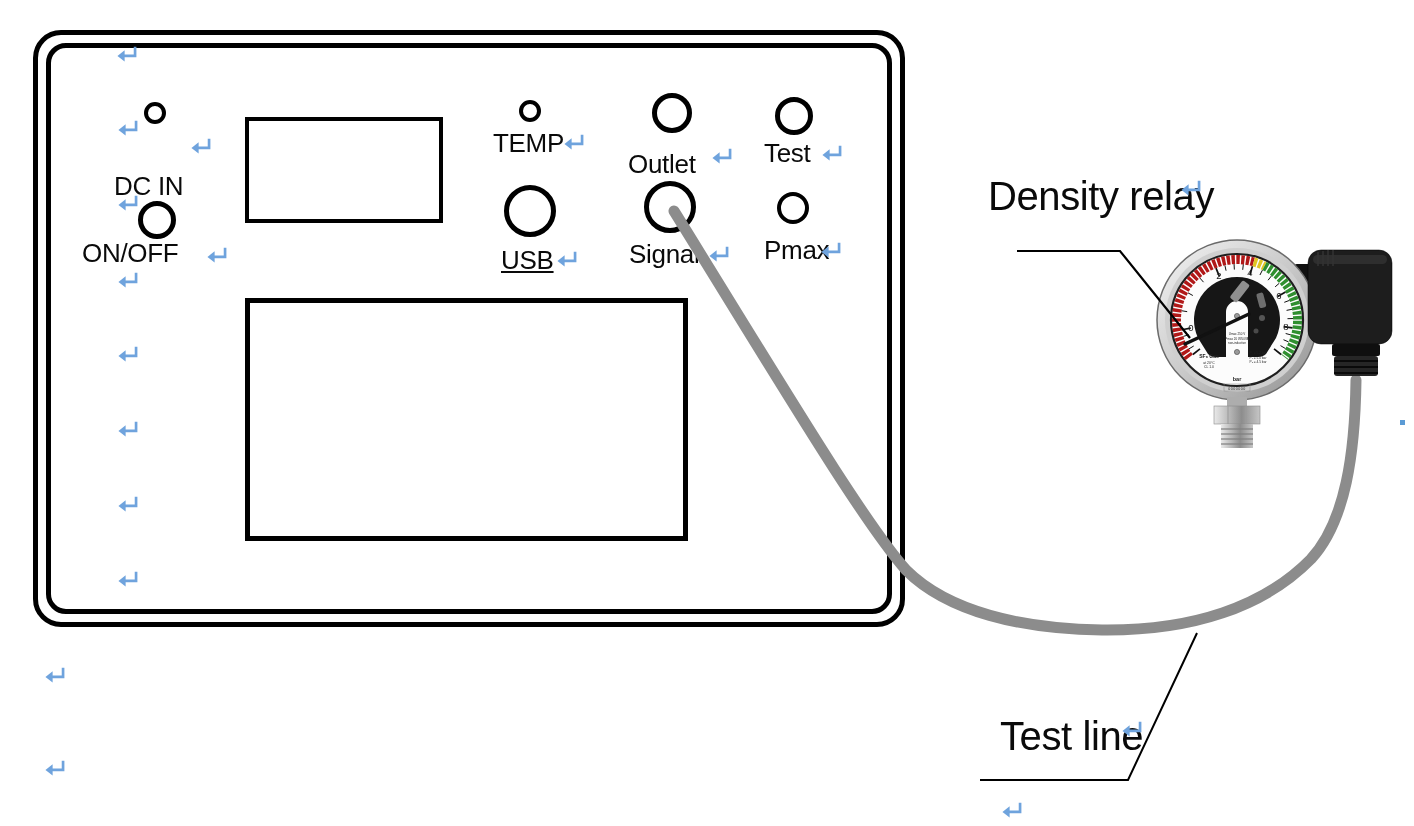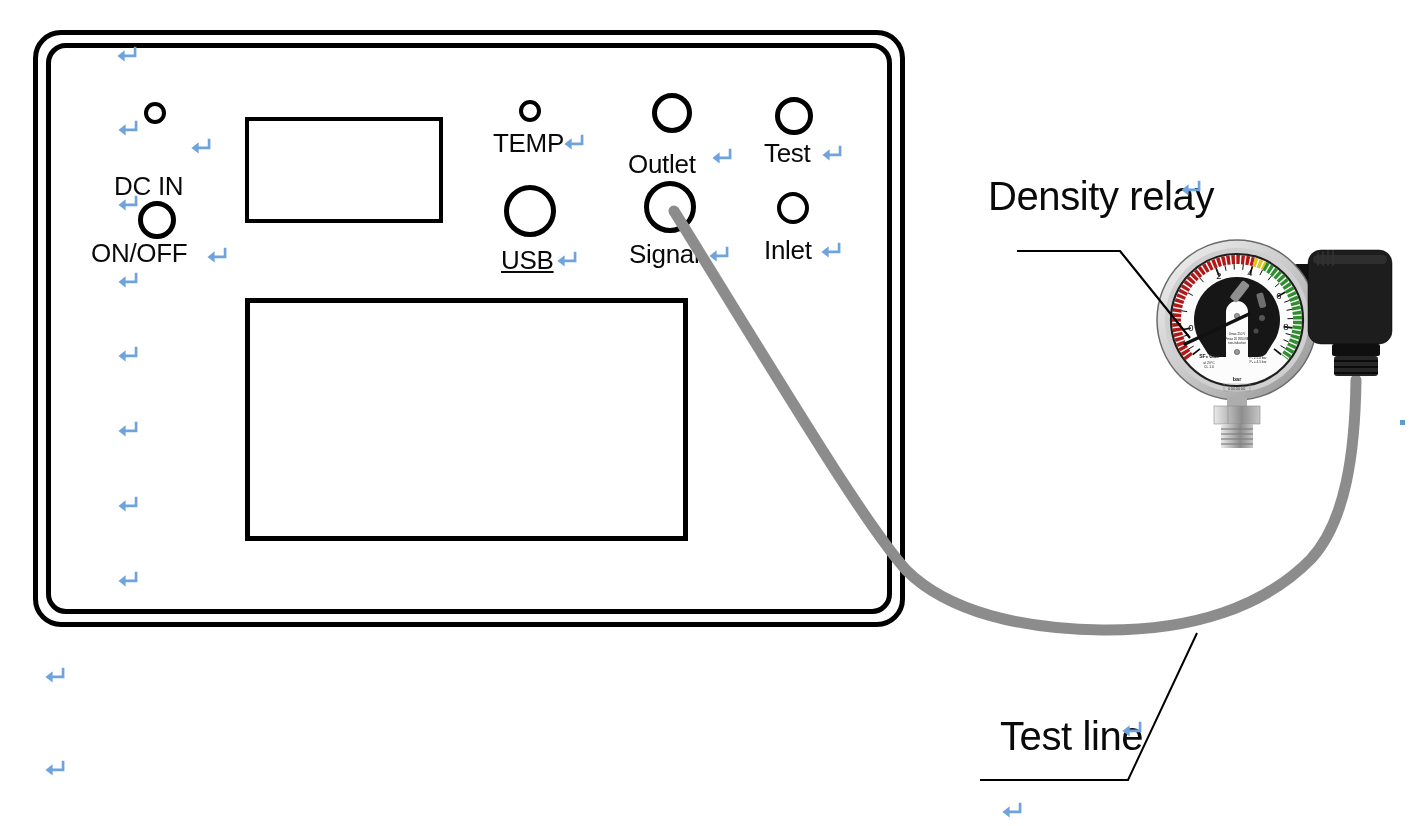--- a/index.html
+++ b/index.html
@@ -32,27 +32,27 @@
   <div class="abs circ" style="left:504px;top:185px;width:52px;height:52px;"></div>
   <div class="abs circ" style="left:652px;top:93px;width:40px;height:40px;"></div>
   <div class="abs circ" style="left:644px;top:181px;width:52px;height:52px;"></div>
   <div class="abs circ" style="left:775px;top:97px;width:38px;height:38px;"></div>
   <div class="abs circ" style="left:777px;top:192px;width:32px;height:32px;border-width:4px;"></div>
 
   <div class="abs rectwin" style="left:245px;top:117px;width:198px;height:106px;border-width:4px;"></div>
   <div class="abs rectwin" style="left:245px;top:298px;width:443px;height:243px;"></div>
 
   <div class="abs plabel" style="left:114px;top:134px;margin-top:39px;">DC IN</div>
-  <div class="abs plabel" style="left:91px;top:240px;">ON/OFF</div>
+  <div class="abs plabel" style="left:82px;top:240px;">ON/OFF</div>
   <div class="abs plabel" style="left:493px;top:130px;">TEMP</div>
   <div class="abs plabel" style="left:501px;top:247px;text-decoration:underline;">USB</div>
   <div class="abs plabel" style="left:628px;top:143px;margin-top:8px;">Outlet</div>
   <div class="abs plabel" style="left:629px;top:241px;">Signal</div>
   <div class="abs plabel" style="left:764px;top:140px;">Test</div>
-  <div class="abs plabel" style="left:764px;top:237px;">Inlet</div>
+  <div class="abs plabel" style="left:764px;top:237px;">Pmax</div>
 </div>
 
 <svg id="overlay" class="abs" width="1414" height="826" viewBox="0 0 1414 826">
   <defs>
     <linearGradient id="bez" x1="0" y1="0" x2="1" y2="1">
       <stop offset="0" stop-color="#f4f4f4"></stop>
         <stop offset="0.5" stop-color="#c9c9c9"></stop>
         <stop offset="1" stop-color="#8f8f8f"></stop>
     </linearGradient>
     <linearGradient id="metalH" x1="0" y1="0" x2="1" y2="0">

